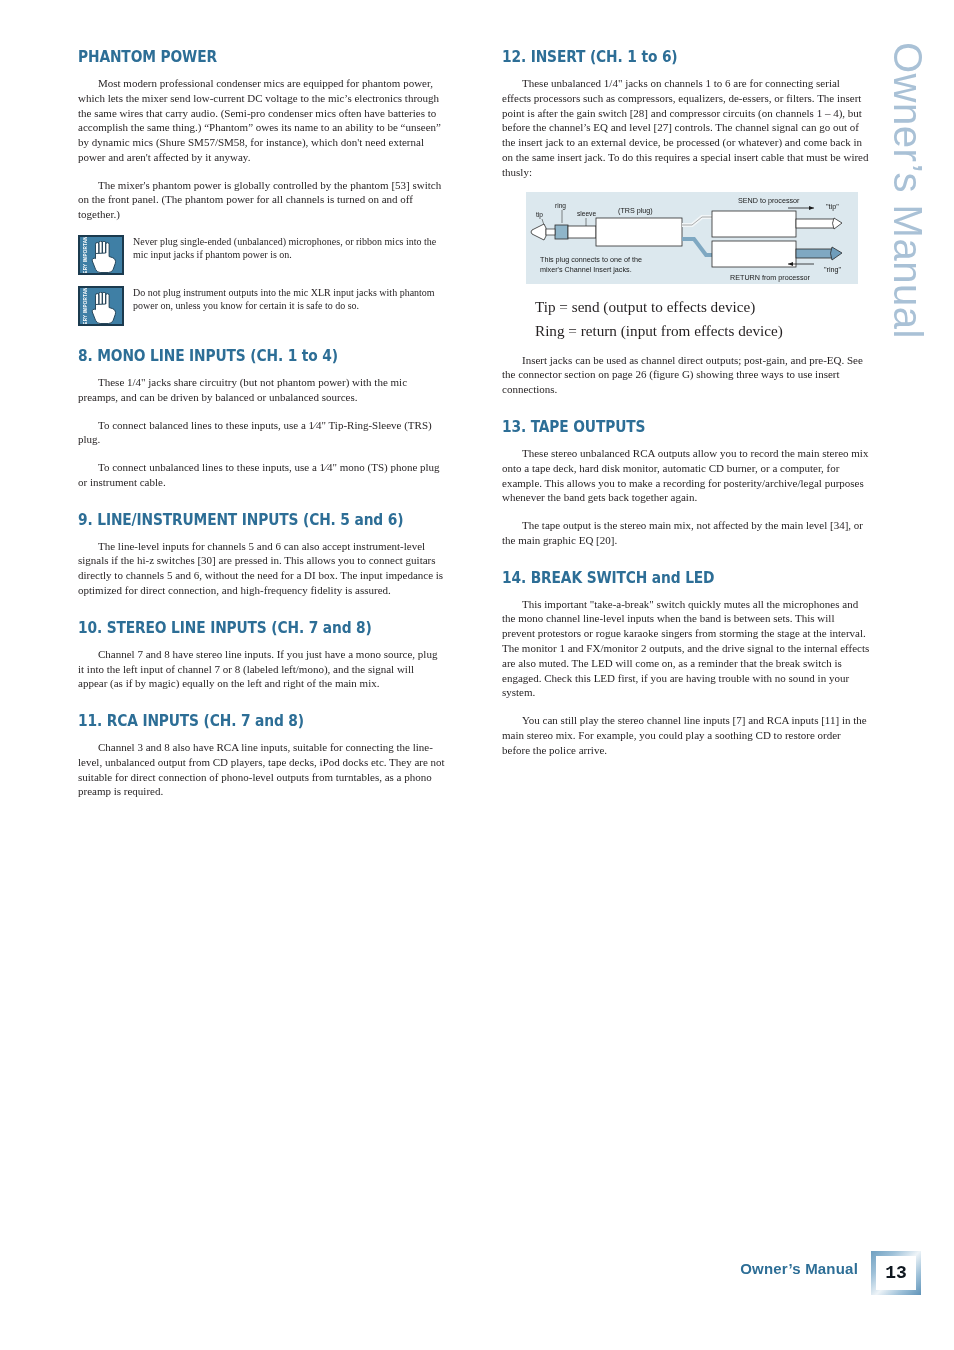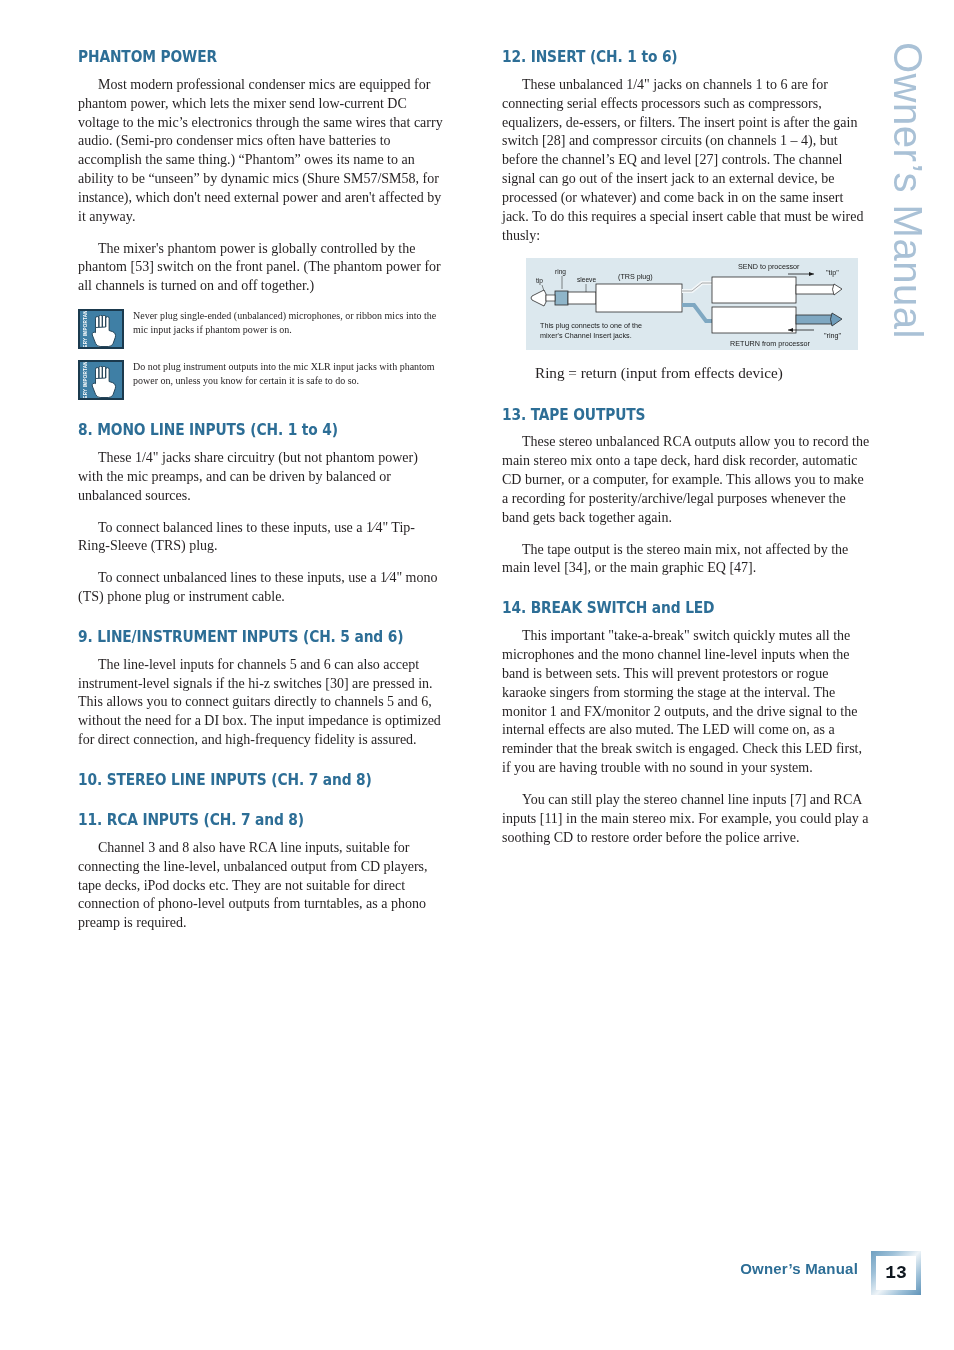--- a/index.html
+++ b/index.html
@@ -44,21 +44,21 @@
     margin: 0 0 9px 0;
     line-height: 1.15;
     transform: scaleX(0.93);
     transform-origin: left center;
     white-space: nowrap;
   }
   .col > h2.sec-head.spaced { margin-top: 21px; }
 
   
   p.body {
-    font-size: 14px;
+    font-size: 11px;
     line-height: 1.345;
     margin: 0 0 13px 0;
     text-indent: 20px;
     color: #231f20;
     text-align: left;
   }
 
   
   .warn-row {
     display: flex;
@@ -224,20 +224,21 @@
 
       <h2 class="sec-head spaced">8. MONO LINE INPUTS (CH. 1 to 4)</h2>
       <p class="body">These 1/4" jacks share circuitry (but not phantom power) with the mic preamps, and can be driven by balanced or unbalanced sources.</p>
       <p class="body">To connect balanced lines to these inputs, use a 1⁄4" Tip-Ring-Sleeve (TRS) plug.</p>
       <p class="body">To connect unbalanced lines to these inputs, use a 1⁄4" mono (TS) phone plug or instrument cable.</p>
 
       <h2 class="sec-head spaced">9. LINE/INSTRUMENT INPUTS (CH. 5 and 6)</h2>
       <p class="body">The line-level inputs for channels 5 and 6 can also accept instrument-level signals if the hi-z switches [30] are pressed in. This allows you to connect guitars directly to channels 5 and 6, without the need for a DI box. The input impedance is optimized for direct connection, and high-frequency fidelity is assured.</p>
 
       <h2 class="sec-head spaced">10. STEREO LINE INPUTS (CH. 7 and 8)</h2>
+      <p class="body">Channel 7 and 8 have stereo line inputs. If you just have a mono source, plug it into the left input of channel 7 or 8 (labeled left/mono), and the signal will appear (as if by magic) equally on the left and right of the main mix.</p>
 
       <h2 class="sec-head spaced">11. RCA INPUTS (CH. 7 and 8)</h2>
       <p class="body">Channel 3 and 8 also have RCA line inputs, suitable for connecting the line-level, unbalanced output from CD players, tape decks, iPod docks etc. They are not suitable for direct connection of phono-level outputs from turntables, as a phono preamp is required.</p>
 
     </div>
 
     <div class="col">
 
       <h2 class="sec-head">12. INSERT (CH. 1 to 6)</h2>
       <p class="body">These unbalanced 1/4" jacks on channels 1 to 6 are for connecting serial effects processors such as compressors, equalizers, de-essers, or filters. The insert point is after the gain switch [28] and compressor circuits (on channels 1 – 4), but before the channel’s EQ and level [27] controls. The channel signal can go out of the insert jack to an external device, be processed (or whatever) and come back in on the same insert jack. To do this requires a special insert cable that must be wired thusly:</p>
@@ -291,27 +292,29 @@
           <rect x="270" y="57" width="38" height="9" fill="#7fa8c2" stroke="#2b2b2b" stroke-width="0.8"></rect>
           <path d="M306 55 L316 61 L306 68 Q303 61 306 55 Z" fill="#6f9dbb" stroke="#2b2b2b" stroke-width="0.8"></path>
           <path d="M288 72 L262 72" stroke="#1a1a1a" stroke-width="0.8" fill="none"></path>
           <path d="M262 72 l5 -2 v4 z" fill="#1a1a1a"></path>
           <text class="dlbl-b" x="298" y="80">"ring"</text>
           <text class="dlbl-b" x="204" y="88">RETURN from processor</text>
         </svg>
       </div>
 
       <ul class="deflist">
+        <li>Tip = send (output to effects device)</li>
         <li>Ring = return (input from effects device)</li>
       </ul>
 
+      <p class="body">Insert jacks can be used as channel direct outputs; post-gain, and pre-EQ. See the connector section on page 26 (figure G) showing three ways to use insert connections.</p>
 
       <h2 class="sec-head spaced">13. TAPE OUTPUTS</h2>
-      <p class="body">These stereo unbalanced RCA outputs allow you to record the main stereo mix onto a tape deck, hard disk recorder, automatic CD burner, or a computer, for example. This allows you to make a recording for posterity/archive/legal purposes whenever the band gets back together again.</p>
-      <p class="body">The tape output is the stereo main mix, not affected by the main level [34], or the main graphic EQ [47].</p>
+      <p class="body">These stereo unbalanced RCA outputs allow you to record the main stereo mix onto a tape deck, hard disk monitor, automatic CD burner, or a computer, for example. This allows you to make a recording for posterity/archive/legal purposes whenever the band gets back together again.</p>
+      <p class="body">The tape output is the stereo main mix, not affected by the main level [34], or the main graphic EQ [20].</p>
 
       <h2 class="sec-head spaced">14. BREAK SWITCH and LED</h2>
       <p class="body">This important "take-a-break" switch quickly mutes all the microphones and the mono channel line-level inputs when the band is between sets. This will prevent protestors or rogue karaoke singers from storming the stage at the interval. The monitor 1 and FX/monitor 2 outputs, and the drive signal to the internal effects are also muted. The LED will come on, as a reminder that the break switch is engaged. Check this LED first, if you are having trouble with no sound in your system.</p>
       <p class="body">You can still play the stereo channel line inputs [7] and RCA inputs [11] in the main stereo mix. For example, you could play a soothing CD to restore order before the police arrive.</p>
 
     </div>
   </div>
 
   <div class="footer">
     <div class="footer-label">Owner’s Manual</div>

